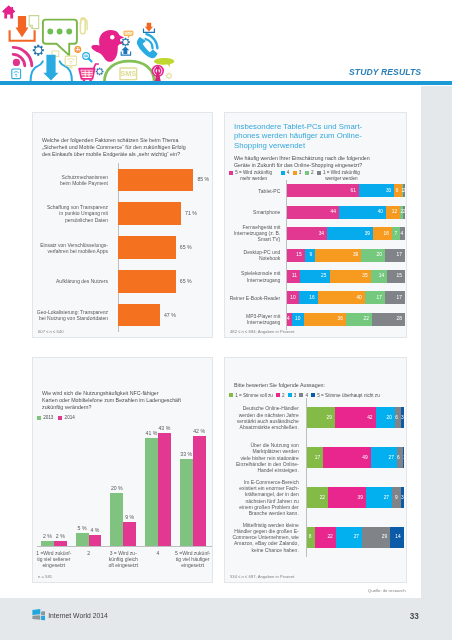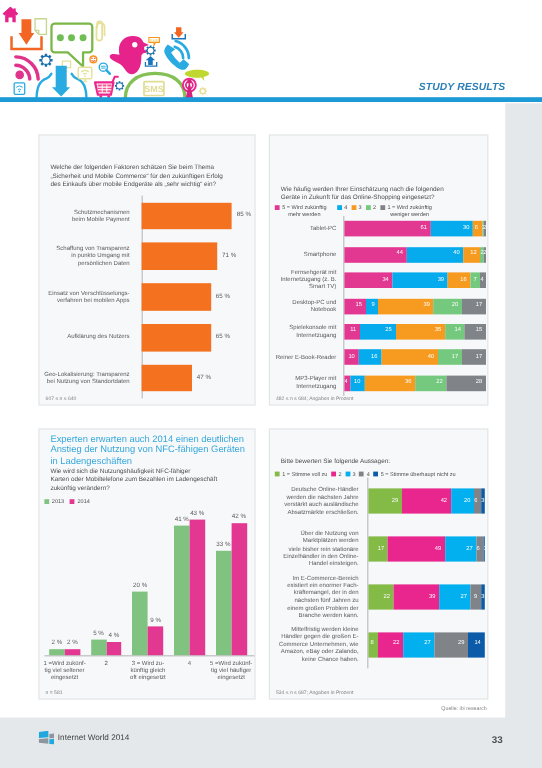--- a/index.html
+++ b/index.html
@@ -222,20 +222,23 @@
         <div class="valbl" style="position:absolute;left:146.8px;top:114.79999999999998px;">65 %</div>
         <div class="catlbl" style="position: absolute; left: 0px; width: 75px; top: 146.1px;">Geo-Lokalisierung: Transparenz
 bei Nutzung von Standortdaten</div>
         <div style="position:absolute;left:85.39999999999999px;top:140.85px;width:41.36px;height:22.5px;background:#f3711f;"></div>
         <div class="valbl" style="position:absolute;left:130.95999999999998px;top:148.6px;">47 %</div>
       </div>
     <div class="pfoot" style="position:absolute;left:5px;top:216px;">607 ≤ n ≤ 640</div>
   </div>
 
   <div class="panel" id="p2" style="left:224px;top:112px;width:183px;height:226px;">
+    <div class="ptitle" style="position:absolute;left:9px;top:9px;width:166px;">Insbesondere Tablet-PCs und Smart-
+phones werden häufiger zum Online-
+Shopping verwendet</div>
     <div class="pq" style="position:absolute;left:9px;top:42px;width:163px;">Wie häufig werden Ihrer Einschätzung nach die folgenden
 Geräte in Zukunft für das Online-Shopping eingesetzt?</div>
     <div id="p2legend" style="position:absolute;left:4px;top:57px;width:174px;height:14px;">
         <div class="lgd" style="position:relative;align-items:flex-start;">
           <span style="display:inline-flex;align-items:flex-start;margin-right:8.5px;">
             <i style="background:#e33892;flex:0 0 auto;margin-top:0.6px;"></i>
             <span style="white-space:pre-line;text-align:center;line-height:5.6px;">5 = Wird zukünftig
 mehr werden</span>
           </span>
           <span style="display:inline-flex;align-items:flex-start;margin-right:3.3px;">
@@ -339,23 +342,20 @@
         <div class="seglbl" style="left:78.61999999999999px;top:136.28571428571428px;width:39.279999999999994px;text-align:right;">36</div>
         <div style="position:absolute;left:121.1px;top:132.78571428571428px;width:25.96px;height:13px;background:#74c97e;"></div>
         <div class="seglbl" style="left:121.1px;top:136.28571428571428px;width:22.76px;text-align:right;">22</div>
         <div style="position:absolute;left:147.06px;top:132.78571428571428px;width:33.040000000000006px;height:13px;background:#808489;"></div>
         <div class="seglbl" style="left:147.06px;top:136.28571428571428px;width:29.840000000000007px;text-align:right;">28</div>
       </div>
     <div class="pfoot" style="position:absolute;left:5px;top:216px;">482 ≤ n ≤ 684; Angaben in Prozent</div>
   </div>
 
   <div class="panel" id="p3" style="left:32px;top:357px;width:180.5px;height:225.5px;">
-    <div class="ptitle" style="position:absolute;left:9px;top:3px;width:172px;">Experten erwarten auch 2014 einen deutlichen
-Anstieg der Nutzung von NFC-fähigen Geräten
-in Ladengeschäften</div>
     <div class="pq" style="position:absolute;left:9px;top:32px;width:170px;">Wie wird sich die Nutzungshäufigkeit NFC-fähiger
 Karten oder Mobiltelefone zum Bezahlen im Ladengeschäft
 zukünftig verändern?</div>
     <div id="p3legend" style="position:absolute;left:4px;top:57px;width:170px;height:10px;">
         <div class="lgd" style="position:relative;align-items:flex-start;">
           <span style="display:inline-flex;align-items:flex-start;margin-right:5px;">
             <i style="background:#80c280;flex:0 0 auto;margin-top:0.6px;"></i>
             <span style="white-space:pre-line;text-align:center;line-height:5.6px;">2013</span>
           </span>
           <span style="display:inline-flex;align-items:flex-start;margin-right:5px;">

